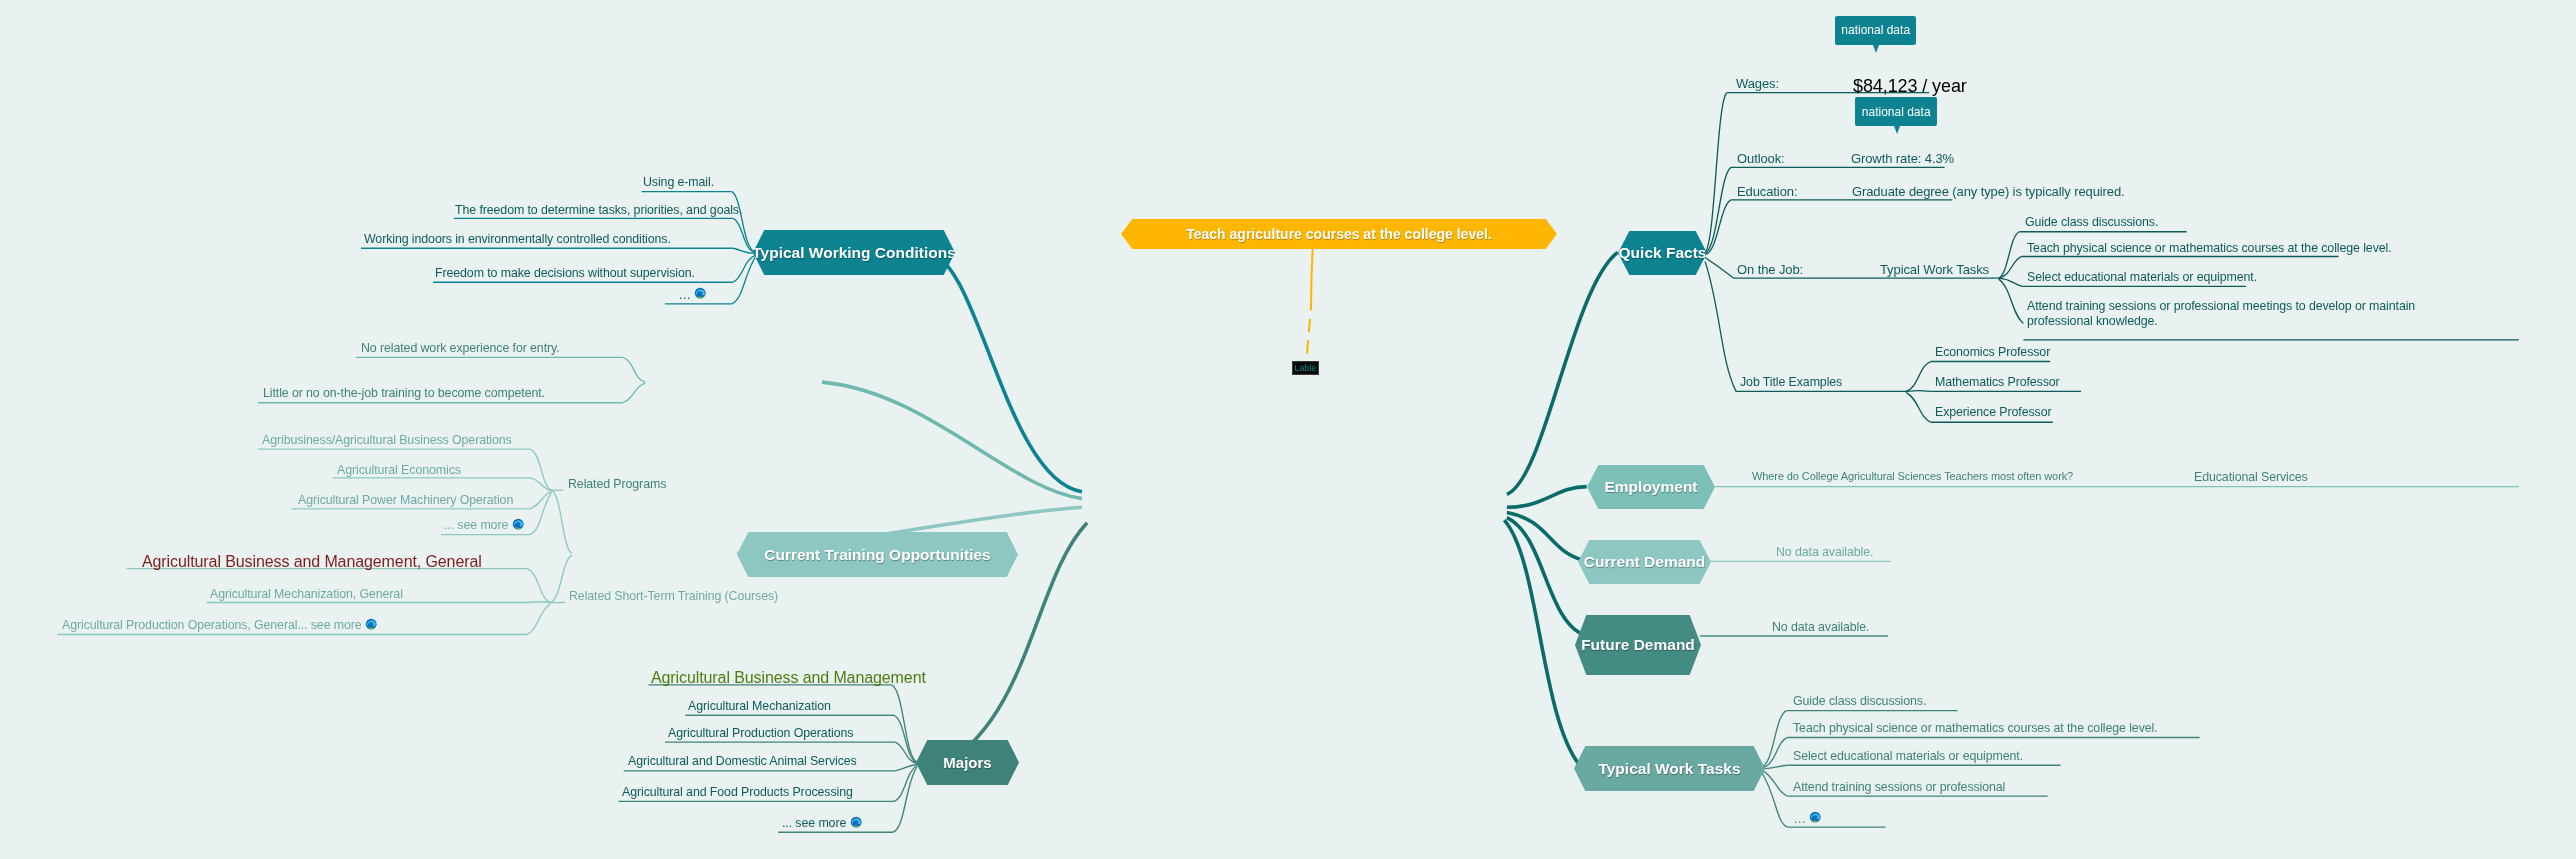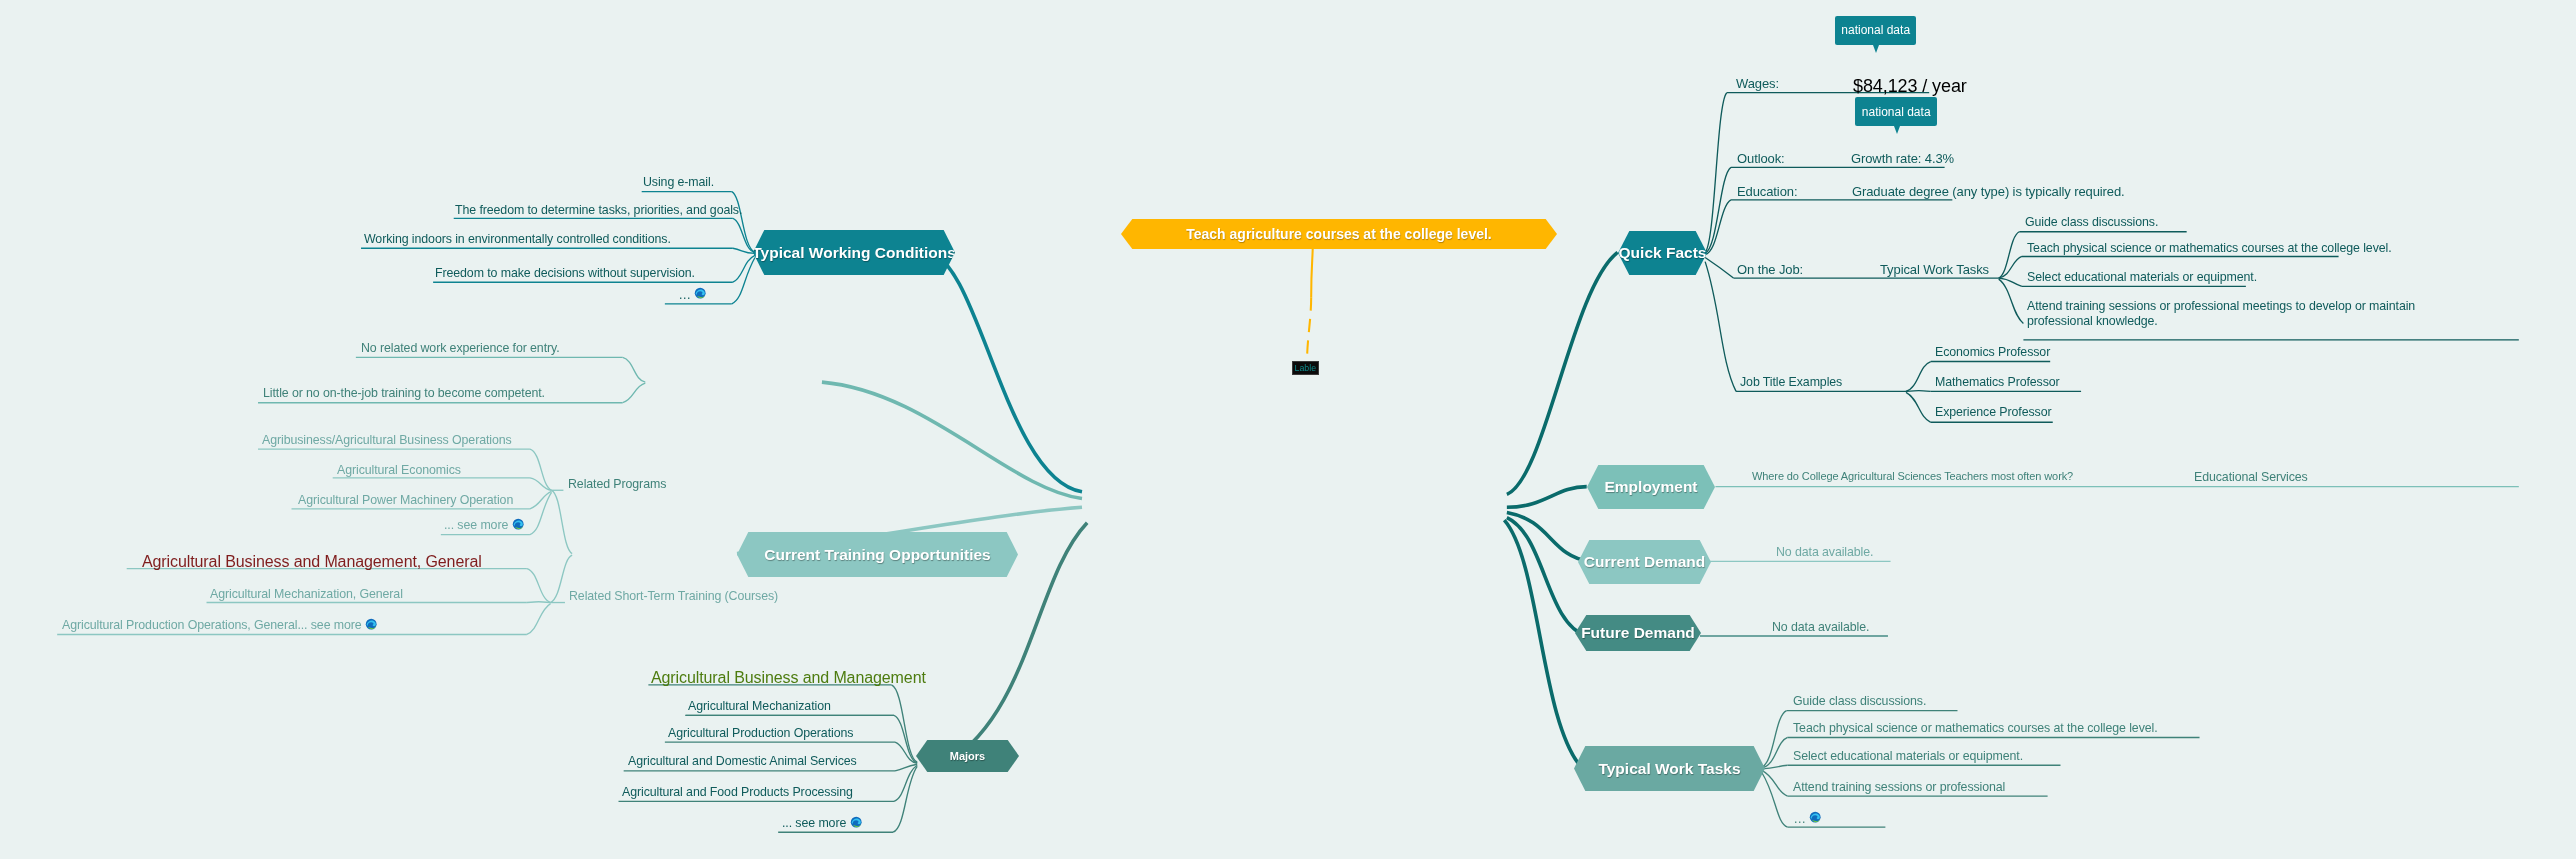--- a/index.html
+++ b/index.html
@@ -376,21 +376,21 @@
     <span>Agricultural Production Operations, General... see more</span>
     <span class="edgeicon">
       <svg width="12.4" height="12.4" viewBox="0 0 32 32">
         <circle cx="16" cy="16" r="14" fill="#0f6cbd"></circle>
         <path d="M4 18c2-9 10-13 17-11 5 2 7 6 7 9 0 3-2 5-5 5-2 0-3-1-3-2 0-2 2-2 2-4 0-2-2-4-6-4-6 0-9 4-9 9z" fill="#35c1f1"></path>
         <path d="M8 24c3 4 9 6 14 4 4-2 6-5 6-8-1 5-6 7-11 6-4-1-7-3-9-2z" fill="#6cc644"></path>
       </svg>
     </span>
   </div>
 
-  <div class="hexnode" style="left:916px;top:740px;width:103px;height:32px;background:#3f8279;font-size:11px;">
+  <div class="hexnode" style="left:916px;top:740px;width:103px;height:45px;background:#3f8279;font-size:15px;">
     <span>Majors</span>
   </div>
   <div class="leaf" style="left:651px;top:669px;font-size:16px;color:#4d7c0f;">
     <span>Agricultural Business and Management</span>
   </div>
   <div class="leaf" style="left:688px;top:699px;font-size:12.4px;color:#0f5b5b;">
     <span>Agricultural Mechanization</span>
   </div>
   <div class="leaf" style="left:668px;top:726px;font-size:12.4px;color:#0f5b5b;">
     <span>Agricultural Production Operations</span>
@@ -422,21 +422,21 @@
     <span>Educational Services</span>
   </div>
 
   <div class="hexnode" style="left:1578px;top:540px;width:133px;height:44px;background:#8cc7c2;font-size:15.5px;">
     <span>Current Demand</span>
   </div>
   <div class="leaf" style="left:1776px;top:545px;font-size:12.4px;color:#6fa9a4;">
     <span>No data available.</span>
   </div>
 
-  <div class="hexnode" style="left:1575px;top:615px;width:126px;height:36px;background:#448b84;font-size:15.5px;">
+  <div class="hexnode" style="left:1575px;top:615px;width:126px;height:60px;background:#448b84;font-size:15.5px;">
     <span>Future Demand</span>
   </div>
   <div class="leaf" style="left:1772px;top:620px;font-size:12.4px;color:#3f8279;">
     <span>No data available.</span>
   </div>
 
   <div class="hexnode" style="left:1574px;top:746px;width:191px;height:45px;background:#6aa9a2;font-size:15.5px;">
     <span>Typical Work Tasks</span>
   </div>
   <div class="leaf" style="left:1793px;top:694px;font-size:12.4px;color:#3f8279;">

